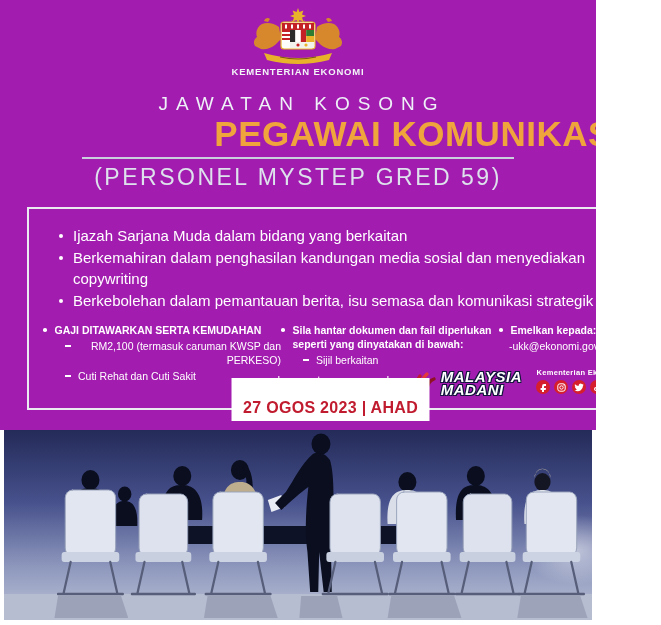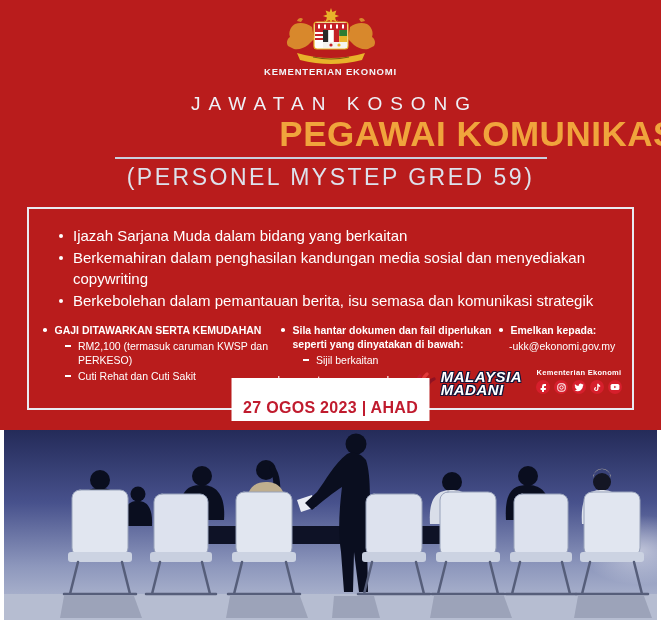--- a/index.html
+++ b/index.html
@@ -1,18 +1,18 @@
 <!DOCTYPE html>
 <html><head>
 <meta charset="utf-8">
 <style>
   html,body{margin:0;padding:0;background:#ffffff;}
   .poster{
-    position:relative;width:661px;height:625px;overflow:hidden;
-    background:#b91c1c;
+    position:relative;width:596px;height:625px;overflow:hidden;
+    background:#a21caf;
     font-family:"Liberation Sans", sans-serif;
     -webkit-font-smoothing:antialiased;
   }
   
   .crest{position:absolute;top:8px;left:50%;transform:translateX(-50%);}
   .ministry{
     position:absolute;top:66px;left:0;width:100%;text-align:center;
     color:#f2f4f8;font-size:9.5px;font-weight:700;letter-spacing:.8px;
   }
   .title1{
@@ -40,21 +40,21 @@
   .req-item{
     display:flex;align-items:baseline;gap:10px;
     color:#ffffff;font-size:15px;line-height:21.5px;
   }
   .req-item::before{
     content:"";flex:0 0 4px;width:4px;height:4px;border-radius:50%;
     background:#ffffff;position:relative;top:-3px;
   }
   .cols{display:flex;margin:12px 0 0 14px;color:#ffffff;}
   .col{font-size:10.5px;line-height:14px;}
-  .col-salary{width:238px;}
+  .col-salary{width:238px;text-align:right;}
   .col-docs{width:218px;}
   .col-email{width:130px;}
   .col-head{display:flex;gap:8px;font-weight:700;}
   .col-head::before{
     content:"";flex:0 0 3.5px;width:3.5px;height:3.5px;border-radius:50%;
     background:#ffffff;position:relative;top:5px;
   }
   .col-sub{margin:2px 0 0 0;padding-left:22px;list-style:none;}
   .col-sub li{display:flex;gap:7px;margin-top:2px;}
   .dash li::before{

